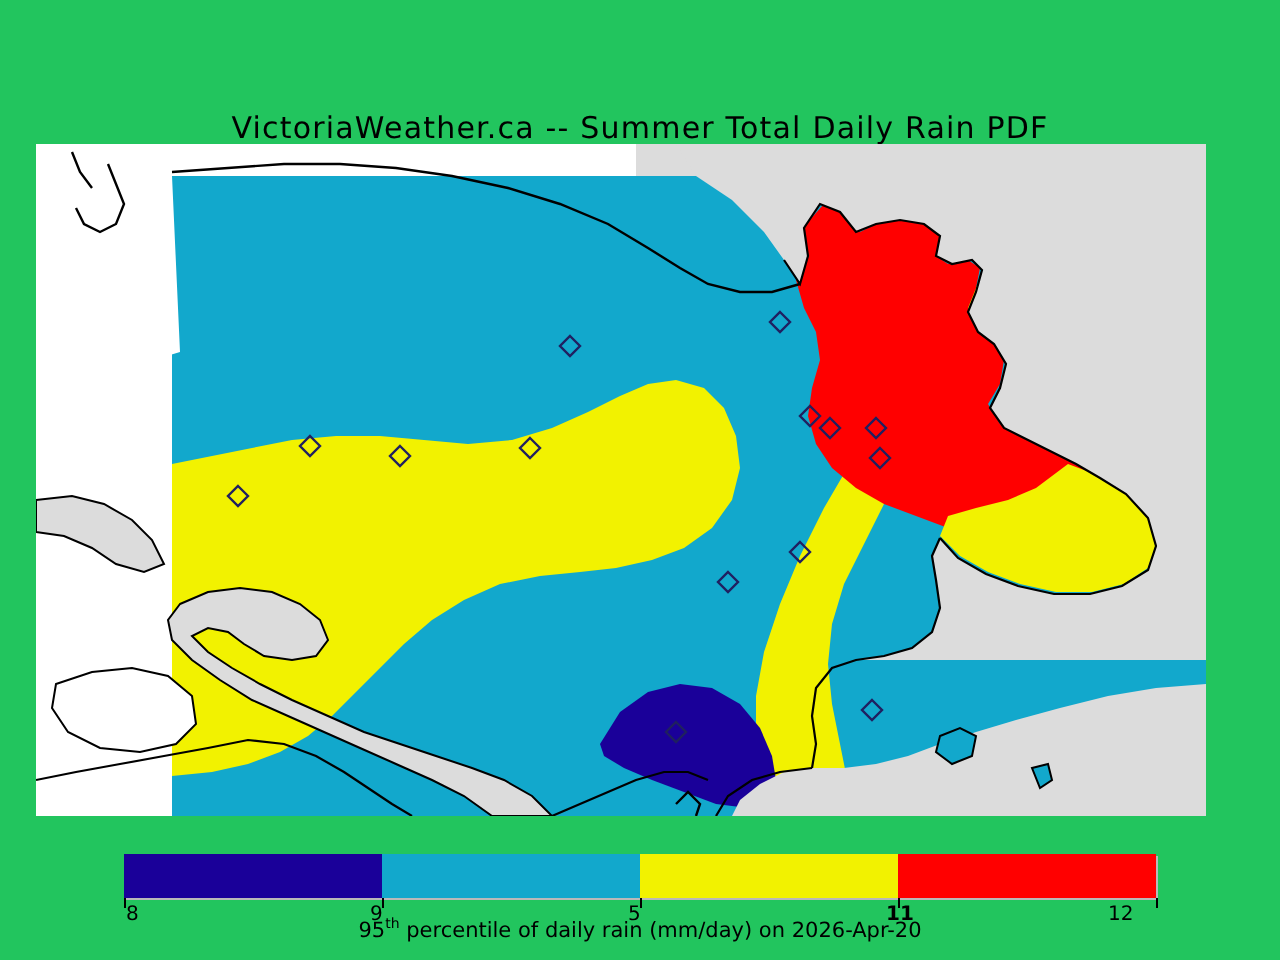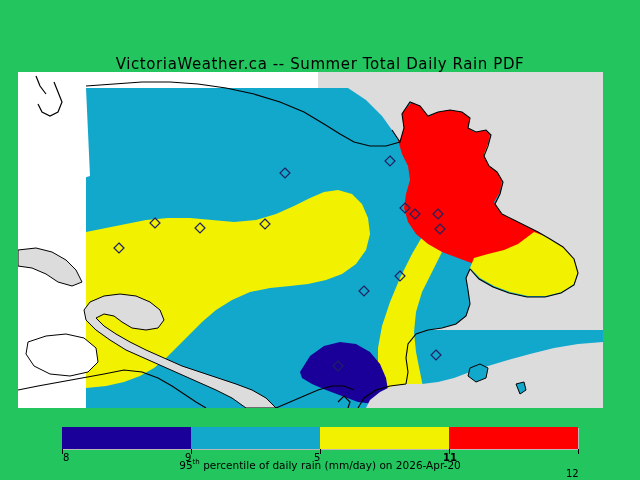--- a/index.html
+++ b/index.html
@@ -246,21 +246,21 @@
     <div id="cb-ticks">
         <div class="cb-tick-mark" style="left: 0px;"></div>
         <div class="cb-tick-label" style="left: 1px;">8</div>
         <div class="cb-tick-mark" style="left: 129px;"></div>
         <div class="cb-tick-label" style="left: 123px;">9</div>
         <div class="cb-tick-mark" style="left: 258px;"></div>
         <div class="cb-tick-label" style="left: 252px;">5</div>
         <div class="cb-tick-mark" style="left: 387px;"></div>
         <div class="cb-tick-label" style="left: 381px; font-weight: bold;">11</div>
         <div class="cb-tick-mark" style="left: 516px;"></div>
-        <div class="cb-tick-label" style="left: 504px; margin-top: 16px;">12</div>
+        <div class="cb-tick-label" style="left: 492px;">12</div>
       </div>
   </div>
 
   <div id="cb-caption">
     <span>95</span><sup>th</sup><span> percentile of daily rain (mm/day) on 2026-Apr-20</span>
   </div>
 
 </div>
 
 </body></html>

